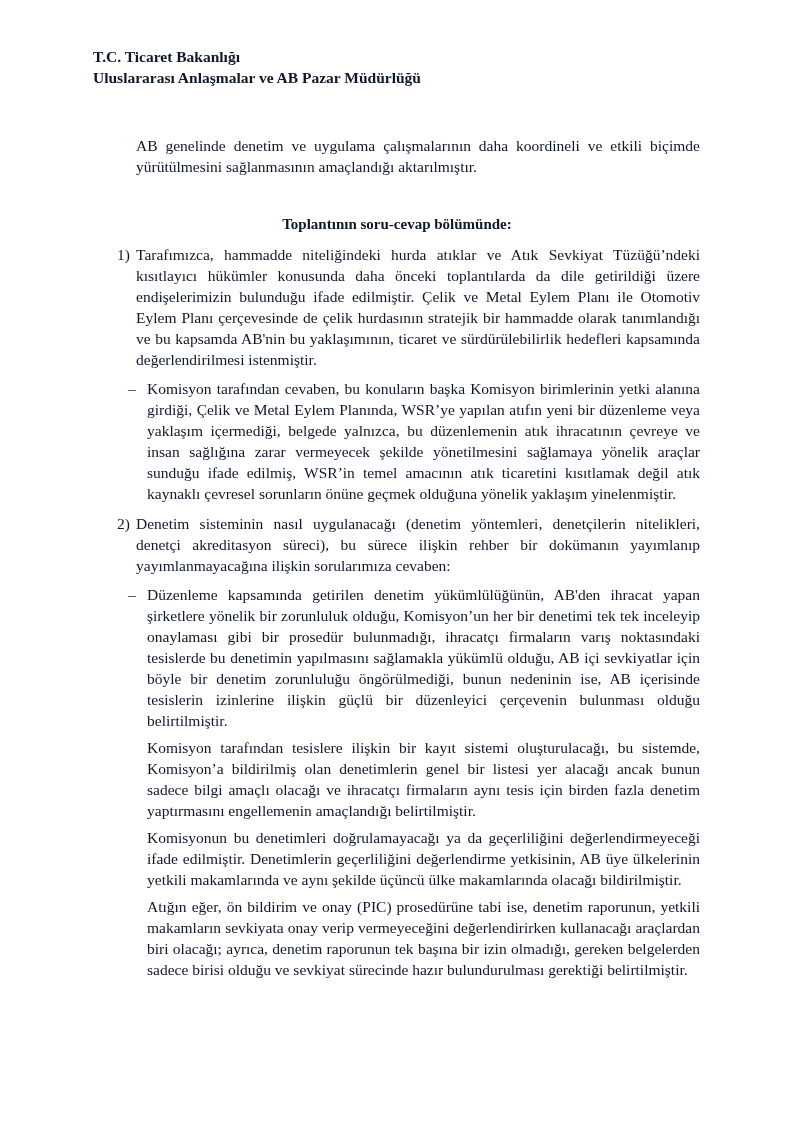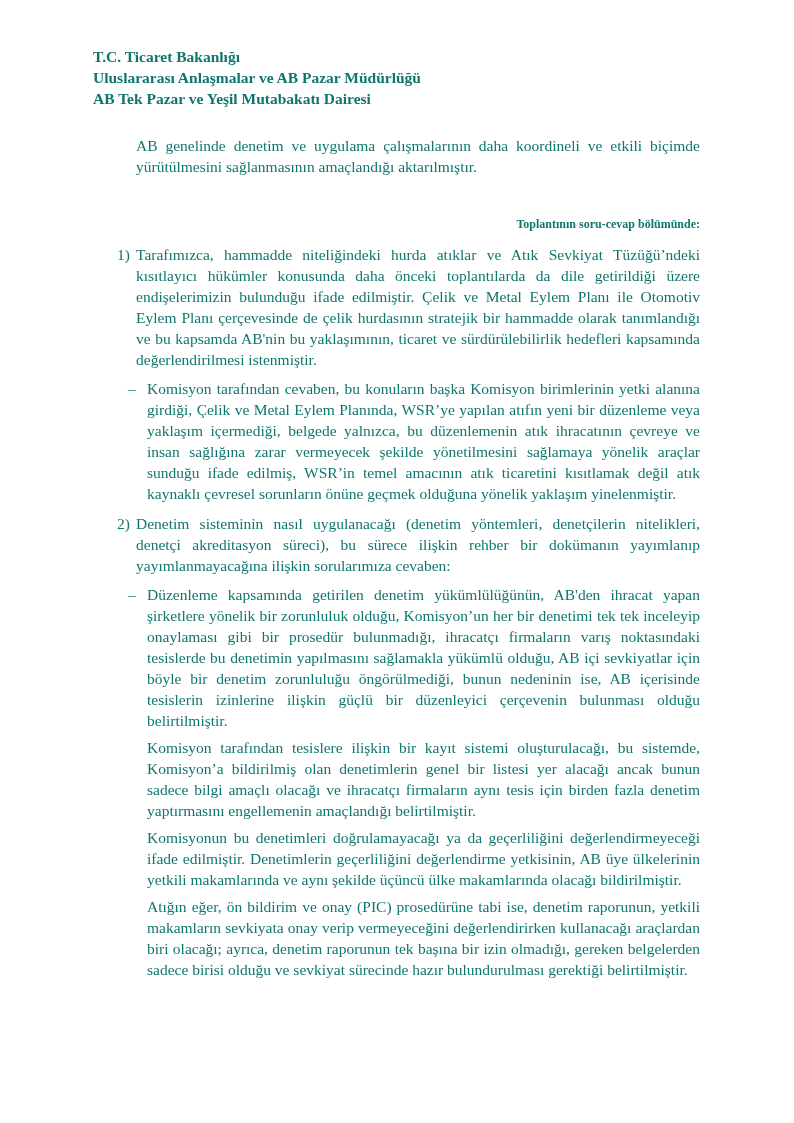--- a/index.html
+++ b/index.html
@@ -2,21 +2,21 @@
 <html lang="tr"><head>
 <meta charset="utf-8">
 <style>
   html, body { margin: 0; padding: 0; background: #e8e8e8; }
   .page {
     position: relative;
     width: 794px;
     height: 1123px;
     margin: 0 auto;
     background: #ffffff;
-    color: #0f766e;
+    color: #0f172a;
     font-family: "Liberation Serif", "DejaVu Serif", serif;
     font-size: 15.5px;
     line-height: 21px;
     overflow: hidden;
   }
   .letterhead {
     position: absolute;
     left: 93px;
     top: 46px;
     font-weight: bold;
@@ -26,24 +26,24 @@
     left: 94px;
     top: 123px;
     width: 606px;
   }
   .intro {
     margin: 12px 0 0 42px;
     text-align: justify;
   }
   .section-heading {
     margin: 37px 0 0 0;
-    font-size: 12px;
+    font-size: 15px;
     line-height: 21px;
     font-weight: bold;
-    text-align: right;
+    text-align: center;
   }
   .num-item {
     position: relative;
     margin: 9px 0 0 42px;
     text-align: justify;
   }
   .num-item .num {
     position: absolute;
     left: -19px;
     top: 0;
@@ -63,21 +63,20 @@
   .bullet-item p:last-child { margin-bottom: 0; }
 </style>
 </head>
 <body>
 
 <div class="page">
 
   <header class="letterhead">
     <div>T.C. Ticaret Bakanlığı</div>
     <div>Uluslararası Anlaşmalar ve AB Pazar Müdürlüğü</div>
-    <div>AB Tek Pazar ve Yeşil Mutabakatı Dairesi</div>
   </header>
 
   <main class="doc-body">
 
     <p class="intro">AB genelinde denetim ve uygulama çalışmalarının daha koordineli ve etkili biçimde yürütülmesini sağlanmasının amaçlandığı aktarılmıştır.</p>
 
     <h2 class="section-heading">Toplantının soru-cevap bölümünde:</h2>
 
     <div class="num-item">
       <span class="num">1)</span>

